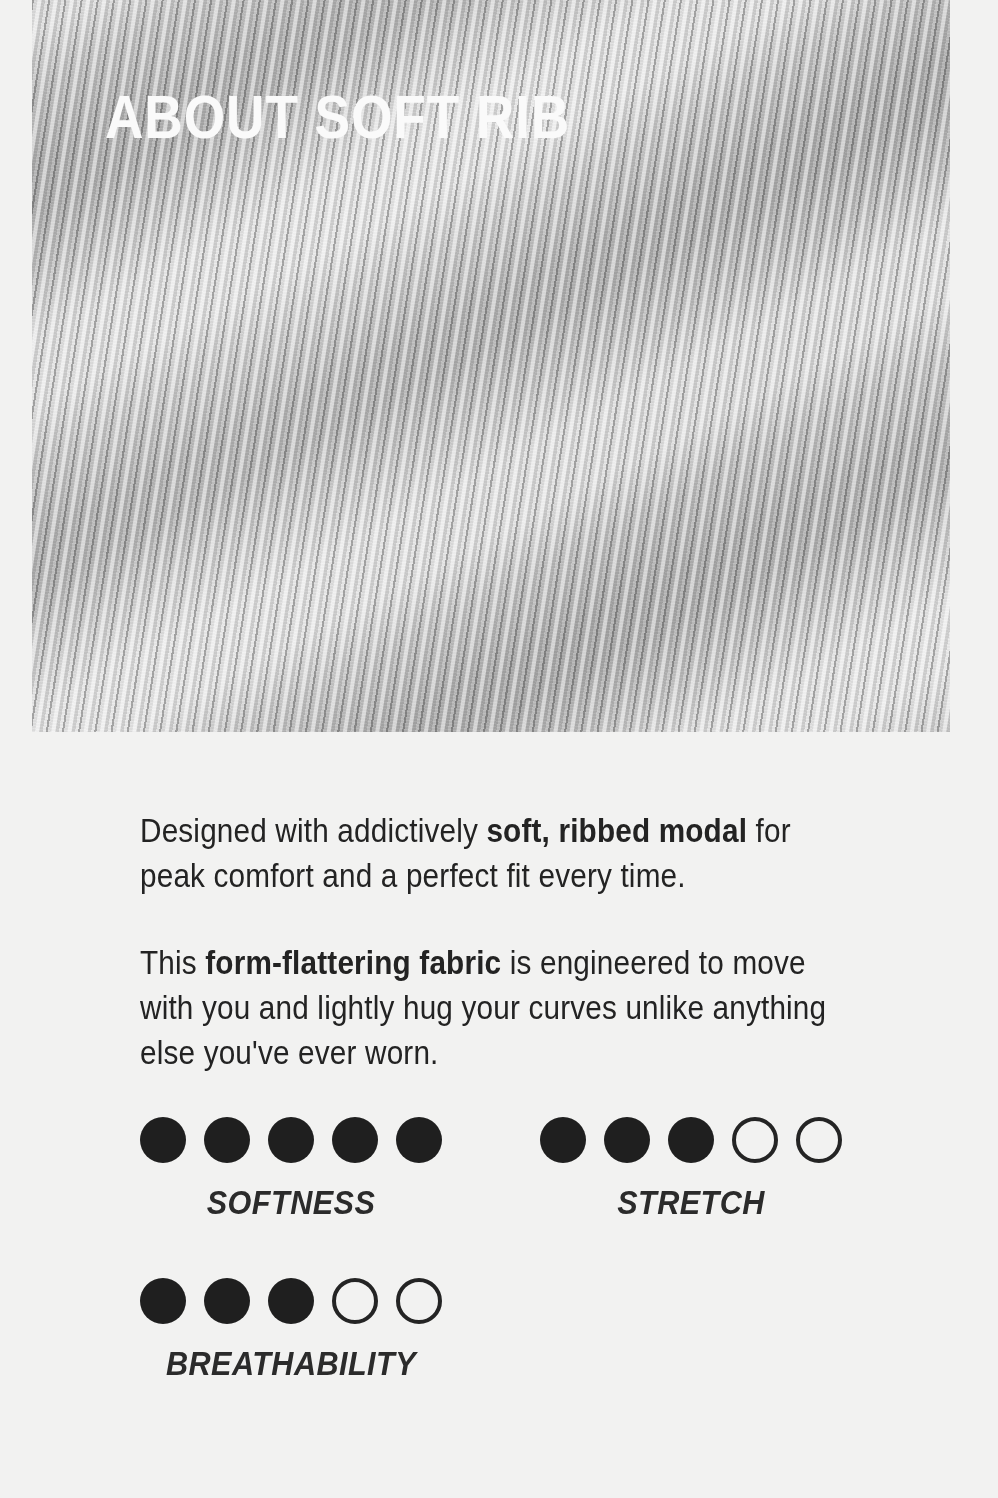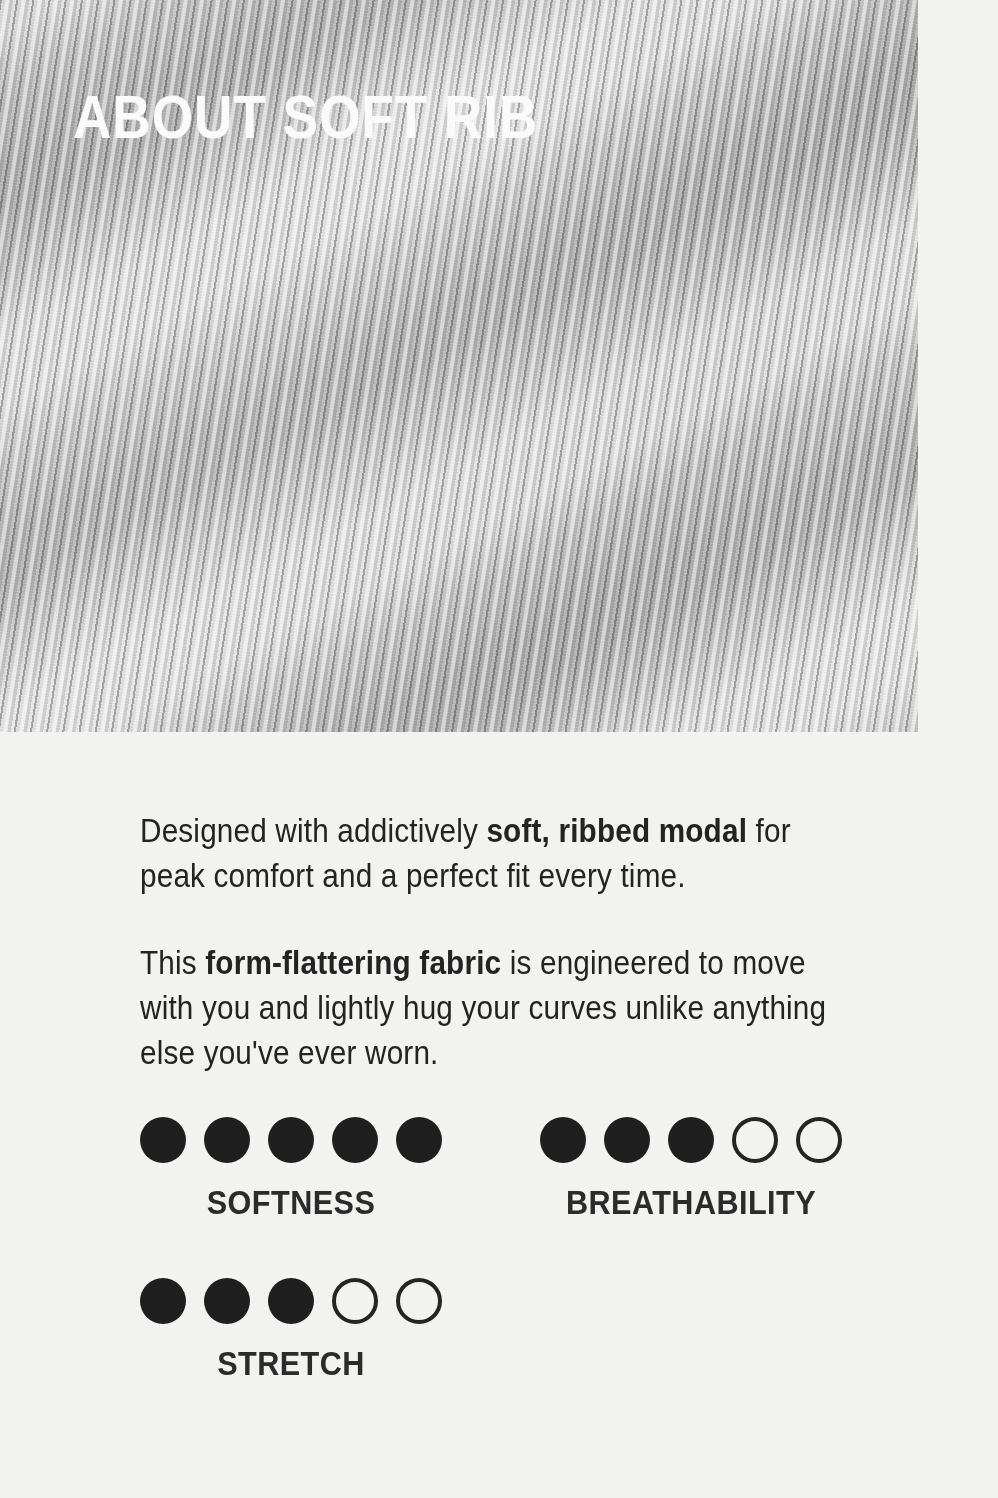--- a/index.html
+++ b/index.html
@@ -33,20 +33,21 @@
       repeating-linear-gradient(152deg,
         rgba(255,255,255,0.50) 0px, rgba(255,255,255,0.50) 30px,
         rgba(255,255,255,0.00) 80px,
         rgba(110,110,110,0.30) 150px, rgba(110,110,110,0.30) 190px,
         rgba(255,255,255,0.00) 245px,
         rgba(255,255,255,0.50) 300px, rgba(255,255,255,0.50) 330px),
       
       linear-gradient(120deg,
         rgba(120,120,120,0.18) 0%, rgba(255,255,255,0.12) 35%,
         rgba(130,130,130,0.20) 70%, rgba(240,240,240,0.25) 100%);
+    margin-left: 32px;
   }
   .hero-title {
     position: absolute;
     left: 73px; top: 86px;
     margin: 0;
     font-size: 62px;
     font-weight: bold;
     line-height: 1;
     letter-spacing: 1px;
     color: #fafafa;
@@ -70,20 +71,21 @@
     transform-origin: left top;
   }
   .description .b { font-weight: bold; }
 
   .ratings {
     display: grid;
     grid-template-columns: 302px 302px;
     column-gap: 98px;
     row-gap: 56px;
     margin-top: 30px;
+    font-style: italic;
   }
   .dots { display: flex; gap: 18px; }
   .dot {
     width: 46px; height: 46px;
     border-radius: 50%;
     box-sizing: border-box;
   }
   .dot.filled { background: #1f1f1f; }
   .dot.empty  { border: 4px solid #242424; background: transparent; }
   .rating-label {
@@ -127,26 +129,26 @@
         <div class="rating-label">SOFTNESS</div>
       </div>
       <div>
         <div class="dots">
           <span class="dot filled"></span>
           <span class="dot filled"></span>
           <span class="dot filled"></span>
           <span class="dot empty"></span>
           <span class="dot empty"></span>
         </div>
-        <div class="rating-label">BREATHABILITY</div>
+        <div class="rating-label">STRETCH</div>
       </div>
       <div>
         <div class="dots">
           <span class="dot filled"></span>
           <span class="dot filled"></span>
           <span class="dot filled"></span>
           <span class="dot empty"></span>
           <span class="dot empty"></span>
         </div>
-        <div class="rating-label">STRETCH</div>
+        <div class="rating-label">BREATHABILITY</div>
       </div>
     </div>
 </div>
 
 </body></html>

